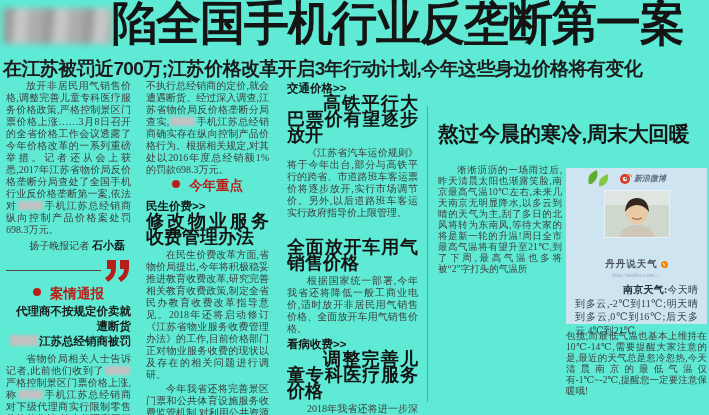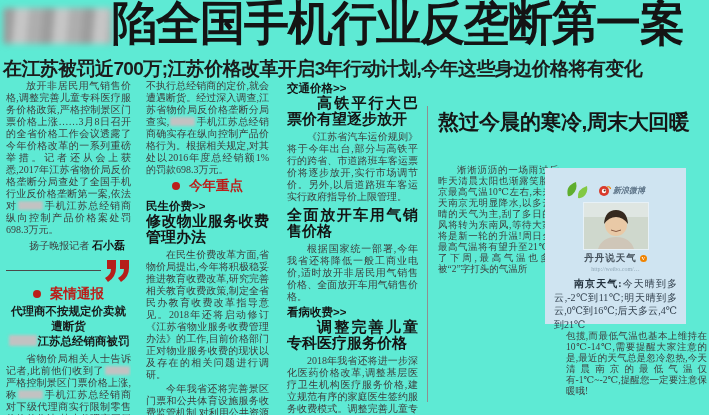--- a/index.html
+++ b/index.html
@@ -23,60 +23,60 @@
   #col2{left:146px;width:123px;}
   #col3{left:287px;width:131px;}
   .body-para{margin:0 0 2px 0;text-indent:2em;}
   .byline{text-align:right;margin:3px 6px 8px 0;font-size:10px;}
   .byline b{font-size:11px;color:#111;}
 
   .rule-row{display:flex;align-items:flex-start;margin:4px 0 6px;}
   .rule-row .rule{flex:1;border-top:1.5px solid #4a4a4a;margin-top:10px;}
   .pull-quote{margin-left:4px;}
 
-  .kicker{display:flex;align-items:center;justify-content:center;gap:9px;margin:4px 0 4px;
+  .kicker{display:flex;justify-content:center;gap:9px;margin:4px 0 4px;
      font-weight:700;font-size:13.5px;color:#bb1f1a;}
   .kicker .dot{width:8px;height:8px;border-radius:50%;background:#bb1f1a;flex:0 0 auto;}
 
-  .case-headline{font-weight:700;font-size:11.5px;line-height:15px;color:#181818;text-align:center;margin:1px 0 4px;}
+  .case-headline{font-weight:700;font-size:11.5px;line-height:15px;color:#181818;text-align:right;margin:1px 0 4px;}
   .label-head{font-weight:700;font-size:11.5px;color:#141414;margin:8px 0 1px;}
-  .big-sub{font-weight:700;font-size:15px;line-height:16px;color:#141414;margin:1px 0 4px;}
+  .big-sub{font-weight:700;font-size:18px;line-height:16px;color:#141414;margin:1px 0 4px;}
   .indent2{text-indent:2em;}
 
   .redact{display:inline-block;width:25px;height:9px;background:#c2c2c2;border-radius:1px;
      filter:blur(1.5px);vertical-align:-1px;margin:0 1px;}
   .redact.hd{width:28px;height:11px;vertical-align:-1px;}
 
   
   .v-divider{position:absolute;left:427px;top:106px;width:1px;height:296px;background:#8f8f8f;}
 
   
-  .weather-headline{position:absolute;left:438px;top:108px;font-weight:800;font-size:21px;
+  .weather-headline{position:absolute;left:438px;top:120px;font-weight:800;font-size:21px;
      letter-spacing:-0.5px;color:#161616;white-space:nowrap;}
   .w-col{position:absolute;font-size:9.5px;line-height:11px;text-align:justify;color:#3d3d3d;overflow:hidden;}
   #wcol-left{left:438px;top:165px;width:124px;height:250px;}
   #wcol-right{left:566px;top:331px;width:141px;height:84px;}
   .w-body{margin:0;text-indent:2em;}
   .w-body b{color:#161616;}
 
   
-  .weibo-card{position:absolute;left:545px;top:168px;width:141px;height:156px;background:#cfe4f1;
-     box-sizing:border-box;padding:12px 7px;}
+  .weibo-card{position:absolute;left:566px;top:168px;width:141px;height:156px;background:#cfe4f1;
+     box-sizing:border-box;padding:0 7px;}
   .card-toprow{position:relative;height:22px;}
   .leaf-icon{position:absolute;left:12px;top:0;width:30px;height:20px;}
   .weibo-logo{position:absolute;left:46px;top:4px;display:flex;align-items:center;gap:2px;}
   .weibo-logo .logo-text{font-size:8px;font-weight:700;color:#5d7488;font-style:italic;}
   .profile-photo{display:block;margin:0 auto;width:64px;height:46px;border:1px solid #e7f1f7;}
-  .account-row{display:flex;align-items:center;justify-content:center;gap:3px;margin-top:2px;}
+  .account-row{display:flex;align-items:center;justify-content:center;gap:3px;margin-top:20px;}
   .account-name{font-size:9.5px;font-weight:700;color:#46525c;letter-spacing:1px;}
   .verified-badge{width:7px;height:7px;border-radius:50%;background:#f08300;color:#fff;font-size:5px;
      line-height:7px;text-align:center;font-weight:700;}
   .account-url{text-align:center;font-size:6px;color:#90a7b6;line-height:8px;}
   .forecast{margin:4px 2px 0;font-size:10px;line-height:13.5px;color:#33414e;text-align:justify;text-indent:2em;}
-  .forecast b{color:#22303c;}
+  .forecast b{color:#22303c;margin-left:28px;}
 </style>
 </head>
 <body>
 
 <div class="page">
 
   <div class="masthead-blur"></div>
   <div class="headline sans">陷全国手机行业反垄断第一案</div>
   <div class="subheadline sans">在江苏被罚近700万;江苏价格改革开启3年行动计划,今年这些身边价格将有变化</div>
 
@@ -110,21 +110,21 @@
     <div class="label-head sans">民生价费&gt;&gt;</div>
     <div class="big-sub sans">修改物业服务收费管理办法</div>
     <p class="body-para">在民生价费改革方面,省物价局提出,今年将积极稳妥推进教育收费改革,研究完善相关教育收费政策,制定全省民办教育收费改革指导意见。2018年还将启动修订《江苏省物业服务收费管理办法》的工作,目前价格部门正对物业服务收费的现状以及存在的相关问题进行调研。</p>
     <p class="body-para">今年我省还将完善景区门票和公共体育设施服务收费监管机制,对利用公共资源建设的景区,特别是重点国有景区,门票价格要体现公益属性,严格控制价格上涨。</p>
   </div>
 
   <div class="col" id="col3">
     <div class="label-head sans" style="margin-top:2px">交通价格&gt;&gt;</div>
     <div class="big-sub sans indent2">高铁平行大巴票价有望逐步放开</div>
     <p class="body-para">《江苏省汽车运价规则》将于今年出台,部分与高铁平行的跨省、市道路班车客运票价将逐步放开,实行市场调节价。另外,以后道路班车客运实行政府指导价上限管理。</p>
-    <div class="big-sub sans" style="margin-top:4px">全面放开车用气销售价格</div>
+    <div class="big-sub sans" style="margin-top:20px">全面放开车用气销售价格</div>
     <p class="body-para">根据国家统一部署,今年我省还将降低一般工商业电价,适时放开非居民用气销售价格、全面放开车用气销售价格。</p>
     <div class="label-head sans" style="margin-top:3px">看病收费&gt;&gt;</div>
     <div class="big-sub sans indent2">调整完善儿童专科医疗服务价格</div>
     <p class="body-para">2018年我省还将进一步深化医药价格改革,调整基层医疗卫生机构医疗服务价格,建立规范有序的家庭医生签约服务收费模式。调整完善儿童专科医疗服务价格政策;制定远程诊疗价格政策;扩大按病种收费范围;还将研究取消医用耗材加成的政策措施,完善促进低价药品价格政策。</p>
   </div>
 
   <div class="v-divider"></div>
 
   <div class="weather-headline sans">熬过今晨的寒冷,周末大回暖</div>
 

